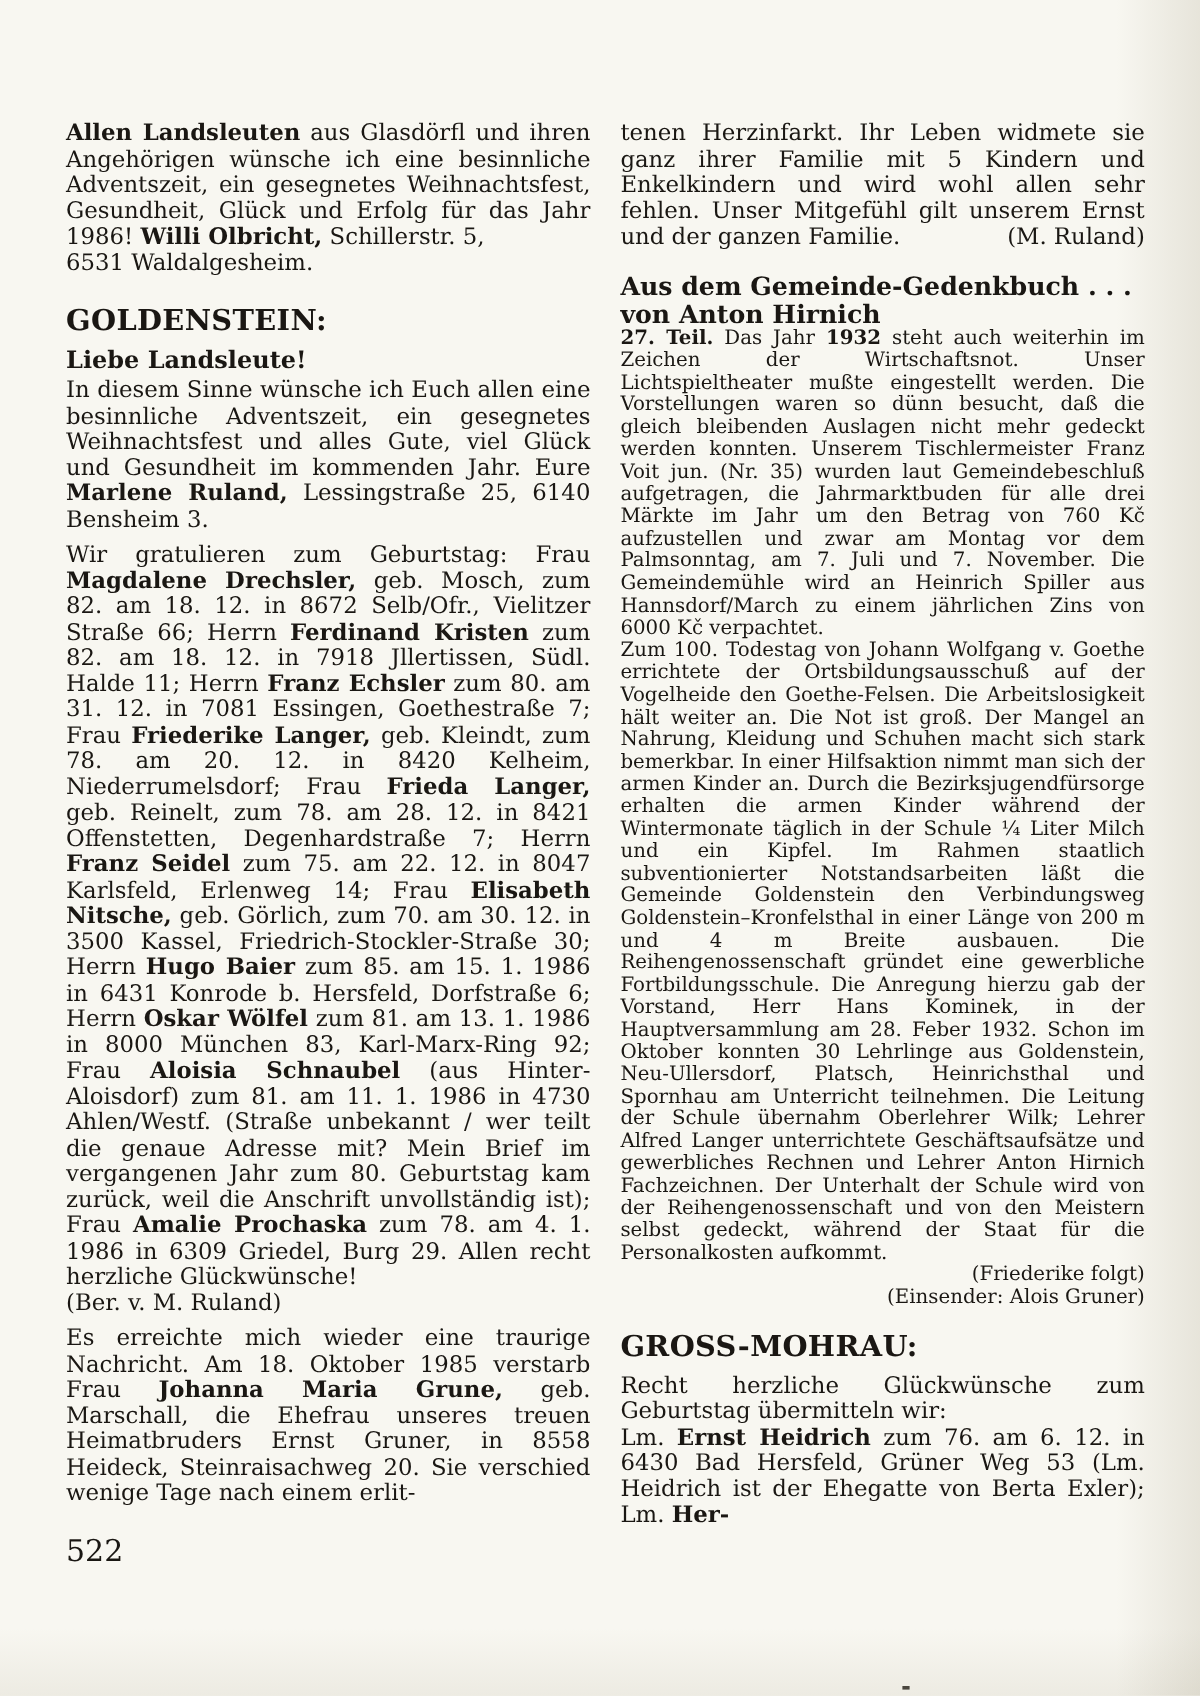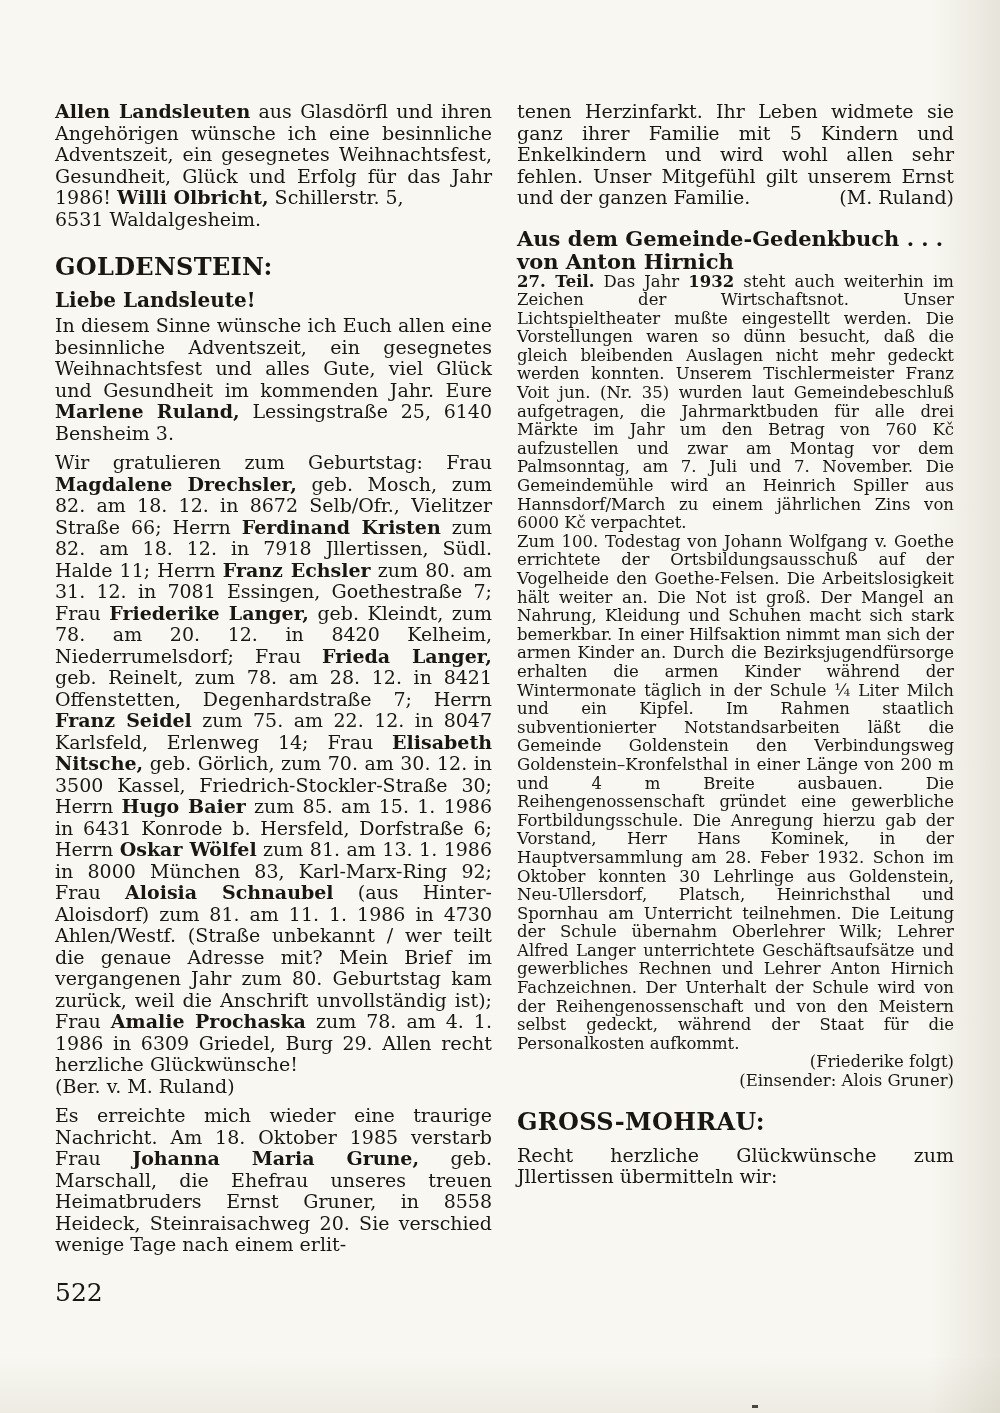--- a/index.html
+++ b/index.html
@@ -117,22 +117,23 @@
     <p class="small"><span class="b">27. Teil.</span><span> Das Jahr </span><span class="b">1932</span><span> steht auch weiterhin im Zeichen der Wirtschaftsnot. Unser Lichtspieltheater mußte eingestellt werden. Die Vorstellungen waren so dünn besucht, daß die gleich bleibenden Auslagen nicht mehr gedeckt werden konnten. Unserem Tischlermeister Franz Voit jun. (Nr. 35) wurden laut Gemeindebeschluß aufgetragen, die Jahrmarktbuden für alle drei Märkte im Jahr um den Betrag von 760 Kč aufzustellen und zwar am Montag vor dem Palmsonntag, am 7. Juli und 7. November. Die Gemeindemühle wird an Heinrich Spiller aus Hannsdorf/March zu einem jährlichen Zins von 6000 Kč verpachtet.</span></p>
 
     <p class="small"><span>Zum 100. Todestag von Johann Wolfgang v. Goethe errichtete der Ortsbildungsausschuß auf der Vogelheide den Goethe-Felsen. Die Arbeitslosigkeit hält weiter an. Die Not ist groß. Der Mangel an Nahrung, Kleidung und Schuhen macht sich stark bemerkbar. In einer Hilfsaktion nimmt man sich der armen Kinder an. Durch die Bezirksjugendfürsorge erhalten die armen Kinder während der Wintermonate täglich in der Schule ¼ Liter Milch und ein Kipfel. Im Rahmen staatlich subventionierter Notstandsarbeiten läßt die Gemeinde Goldenstein den Verbindungsweg Goldenstein–Kronfelsthal in einer Länge von 200 m und 4 m Breite ausbauen. Die Reihengenossenschaft gründet eine gewerbliche Fortbildungsschule. Die Anregung hierzu gab der Vorstand, Herr Hans Kominek, in der Hauptversammlung am 28. Feber 1932. Schon im Oktober konnten 30 Lehrlinge aus Goldenstein, Neu-Ullersdorf, Platsch, Heinrichsthal und Spornhau am Unterricht teilnehmen. Die Leitung der Schule übernahm Oberlehrer Wilk; Lehrer Alfred Langer unterrichtete Geschäftsaufsätze und gewerbliches Rechnen und Lehrer Anton Hirnich Fachzeichnen. Der Unterhalt der Schule wird von der Reihengenossenschaft und von den Meistern selbst gedeckt, während der Staat für die Personalkosten aufkommt.</span></p>
 
     <p class="small sig-line">(Friederike folgt)</p>
 
     <p class="small sig-line">(Einsender: Alois Gruner)</p>
 
     <h2 class="heading-lg" style="margin-top:18px">GROSS-MOHRAU:</h2>
 
-    <p class="body" style="margin-top:10px">Recht herzliche Glückwünsche zum Jllertissen übermitteln wir:</p>
+    <p class="body" style="margin-top:10px">Recht herzliche Glückwünsche zum Geburtstag übermitteln wir:</p>
 
+    <p class="body"><span>Lm. </span><span class="b">Ernst Heidrich</span><span> zum 76. am 6. 12. in 6430 Bad Hersfeld, Grüner Weg 53 (Lm. Heidrich ist der Ehegatte von Berta Exler); Lm. </span><span class="b">Her-</span></p>
 
   </div>
 
   <div class="page-number">522</div>
 
   <div class="speck"></div>
 
 </div>
 
 </body></html>

